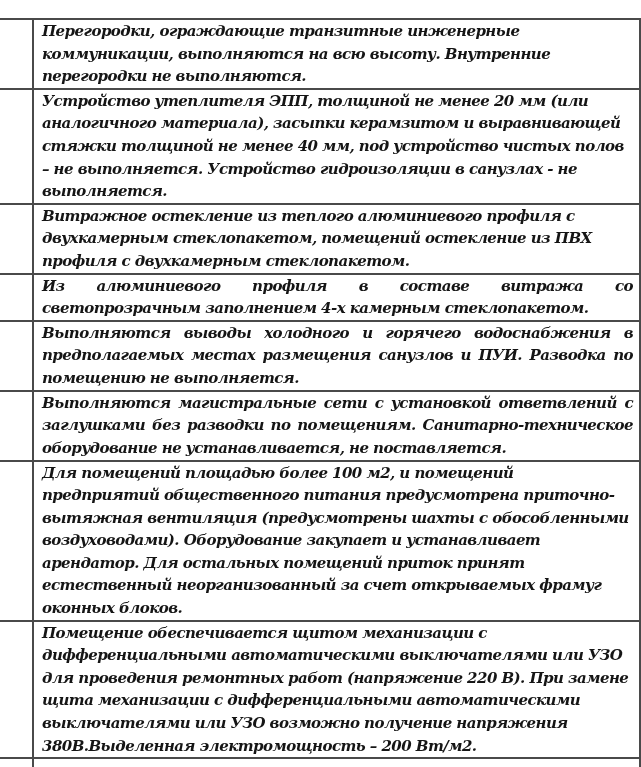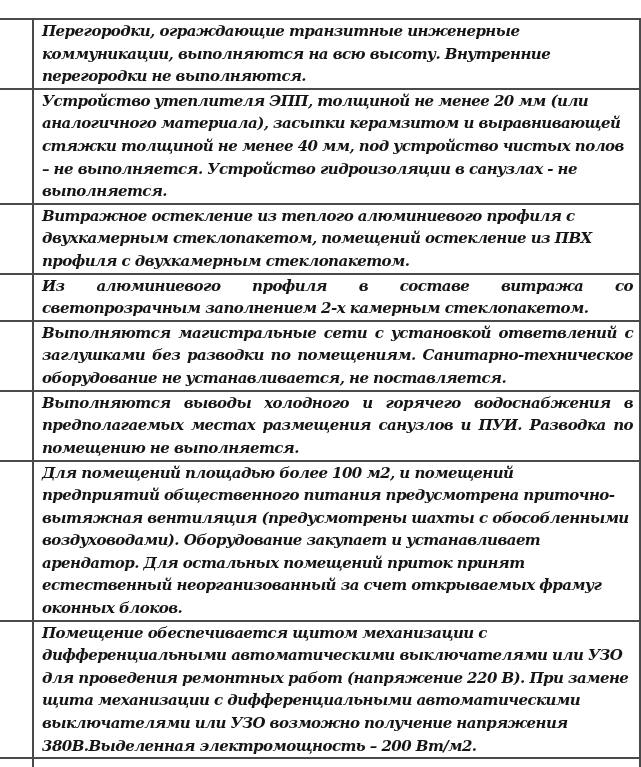--- a/index.html
+++ b/index.html
@@ -68,33 +68,33 @@
     </tr>
     <tr style="height:69px">
       <td class="num-cell"></td>
       <td class="text-cell">
         <p class="cell-text">Витражное остекление из теплого алюминиевого профиля с двухкамерным стеклопакетом, помещений остекление из ПВХ профиля с двухкамерным стеклопакетом.</p>
       </td>
     </tr>
     <tr style="height:44px">
       <td class="num-cell"></td>
       <td class="text-cell">
-        <p class="cell-text justify">Из алюминиевого профиля в составе витража со светопрозрачным заполнением 2-х камерным стеклопакетом.</p>
+        <p class="cell-text justify">Из алюминиевого профиля в составе витража со светопрозрачным заполнением 4-х камерным стеклопакетом.</p>
+      </td>
+    </tr>
+    <tr style="height:69px">
+      <td class="num-cell"></td>
+      <td class="text-cell">
+        <p class="cell-text justify">Выполняются выводы холодного и горячего водоснабжения в предполагаемых местах размещения санузлов и ПУИ. Разводка по помещению не выполняется.</p>
       </td>
     </tr>
     <tr style="height:70px">
       <td class="num-cell"></td>
       <td class="text-cell">
         <p class="cell-text justify">Выполняются магистральные сети с установкой ответвлений с заглушками без разводки по помещениям. Санитарно-техническое оборудование не устанавливается, не поставляется.</p>
-      </td>
-    </tr>
-    <tr style="height:69px">
-      <td class="num-cell"></td>
-      <td class="text-cell">
-        <p class="cell-text justify">Выполняются выводы холодного и горячего водоснабжения в предполагаемых местах размещения санузлов и ПУИ. Разводка по помещению не выполняется.</p>
       </td>
     </tr>
     <tr style="height:137px">
       <td class="num-cell"></td>
       <td class="text-cell">
         <p class="cell-text">Для помещений площадью более 100 м2, и помещений предприятий общественного питания предусмотрена приточно-вытяжная вентиляция (предусмотрены шахты с обособленными воздуховодами). Оборудование закупает и устанавливает арендатор. Для остальных помещений приток принят естественный неорганизованный за счет открываемых фрамуг оконных блоков.</p>
       </td>
     </tr>
     <tr style="height:135px">
       <td class="num-cell"></td>

